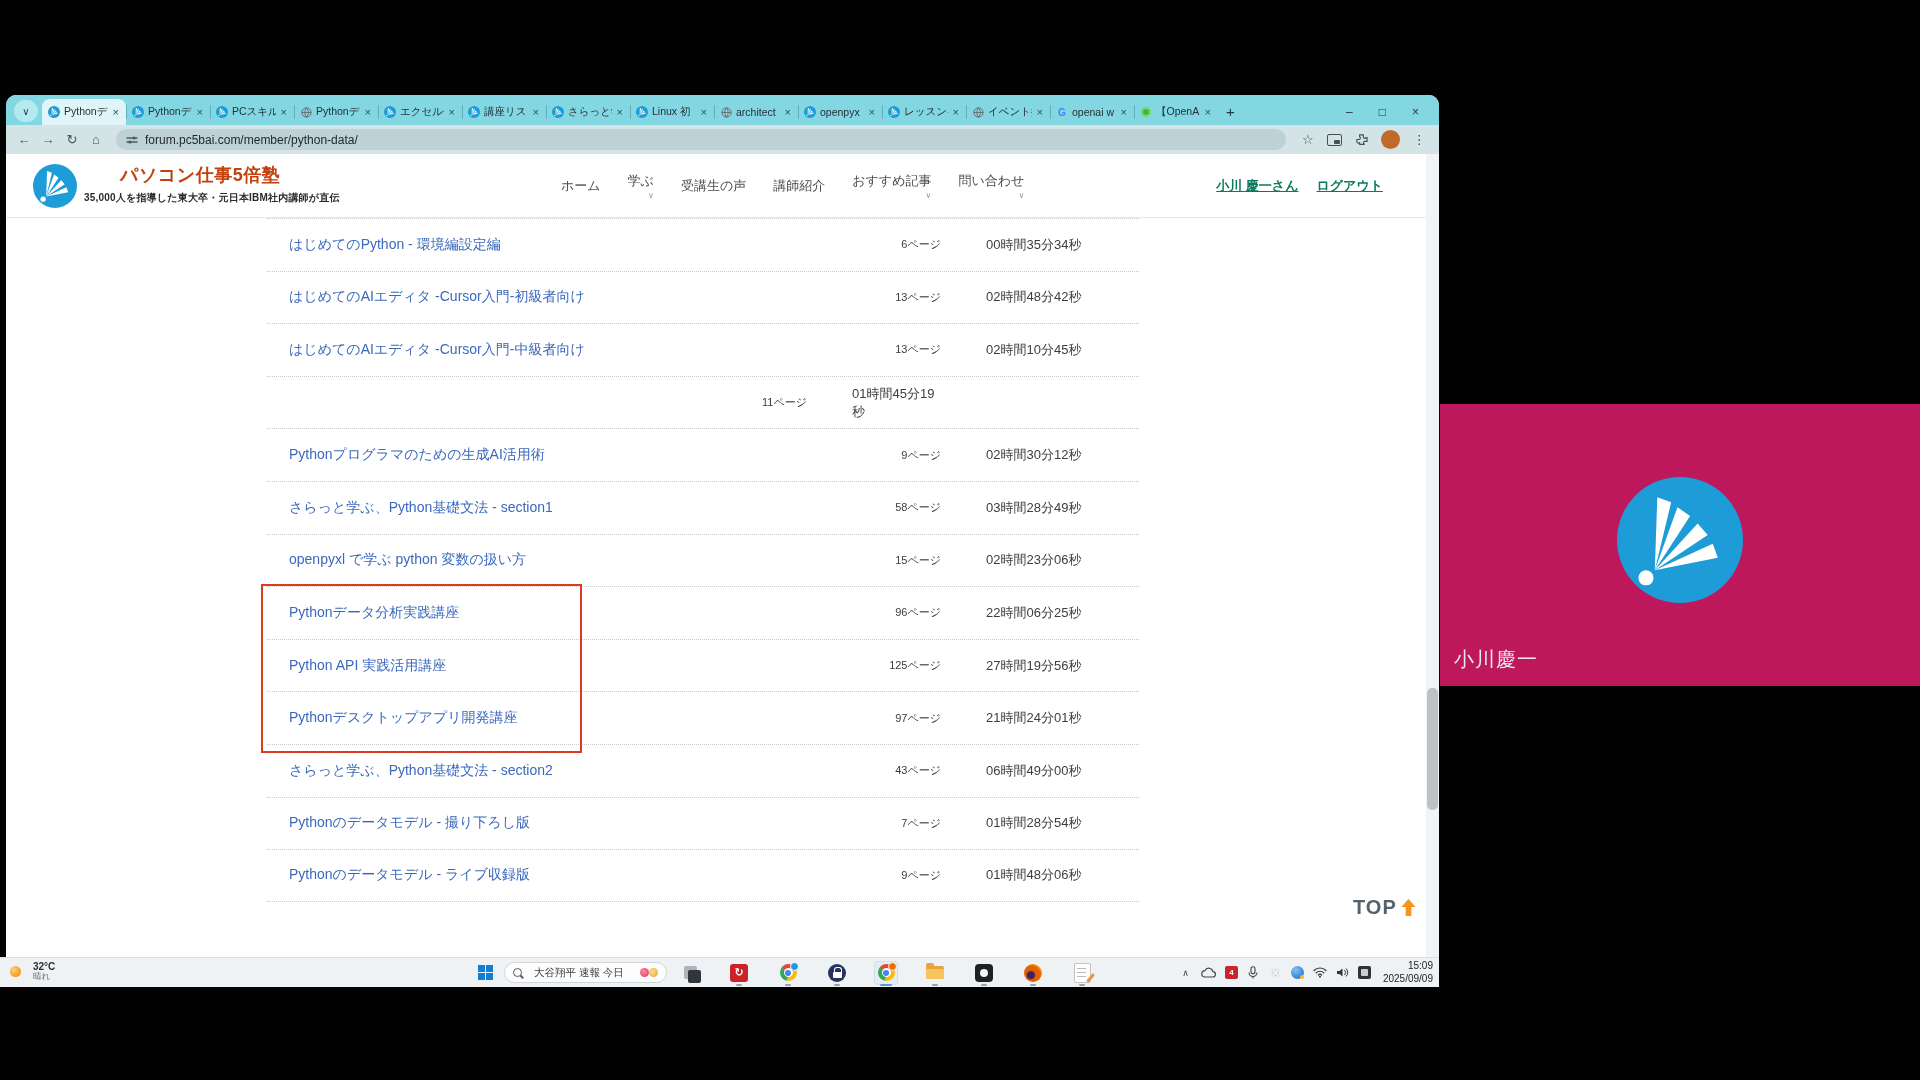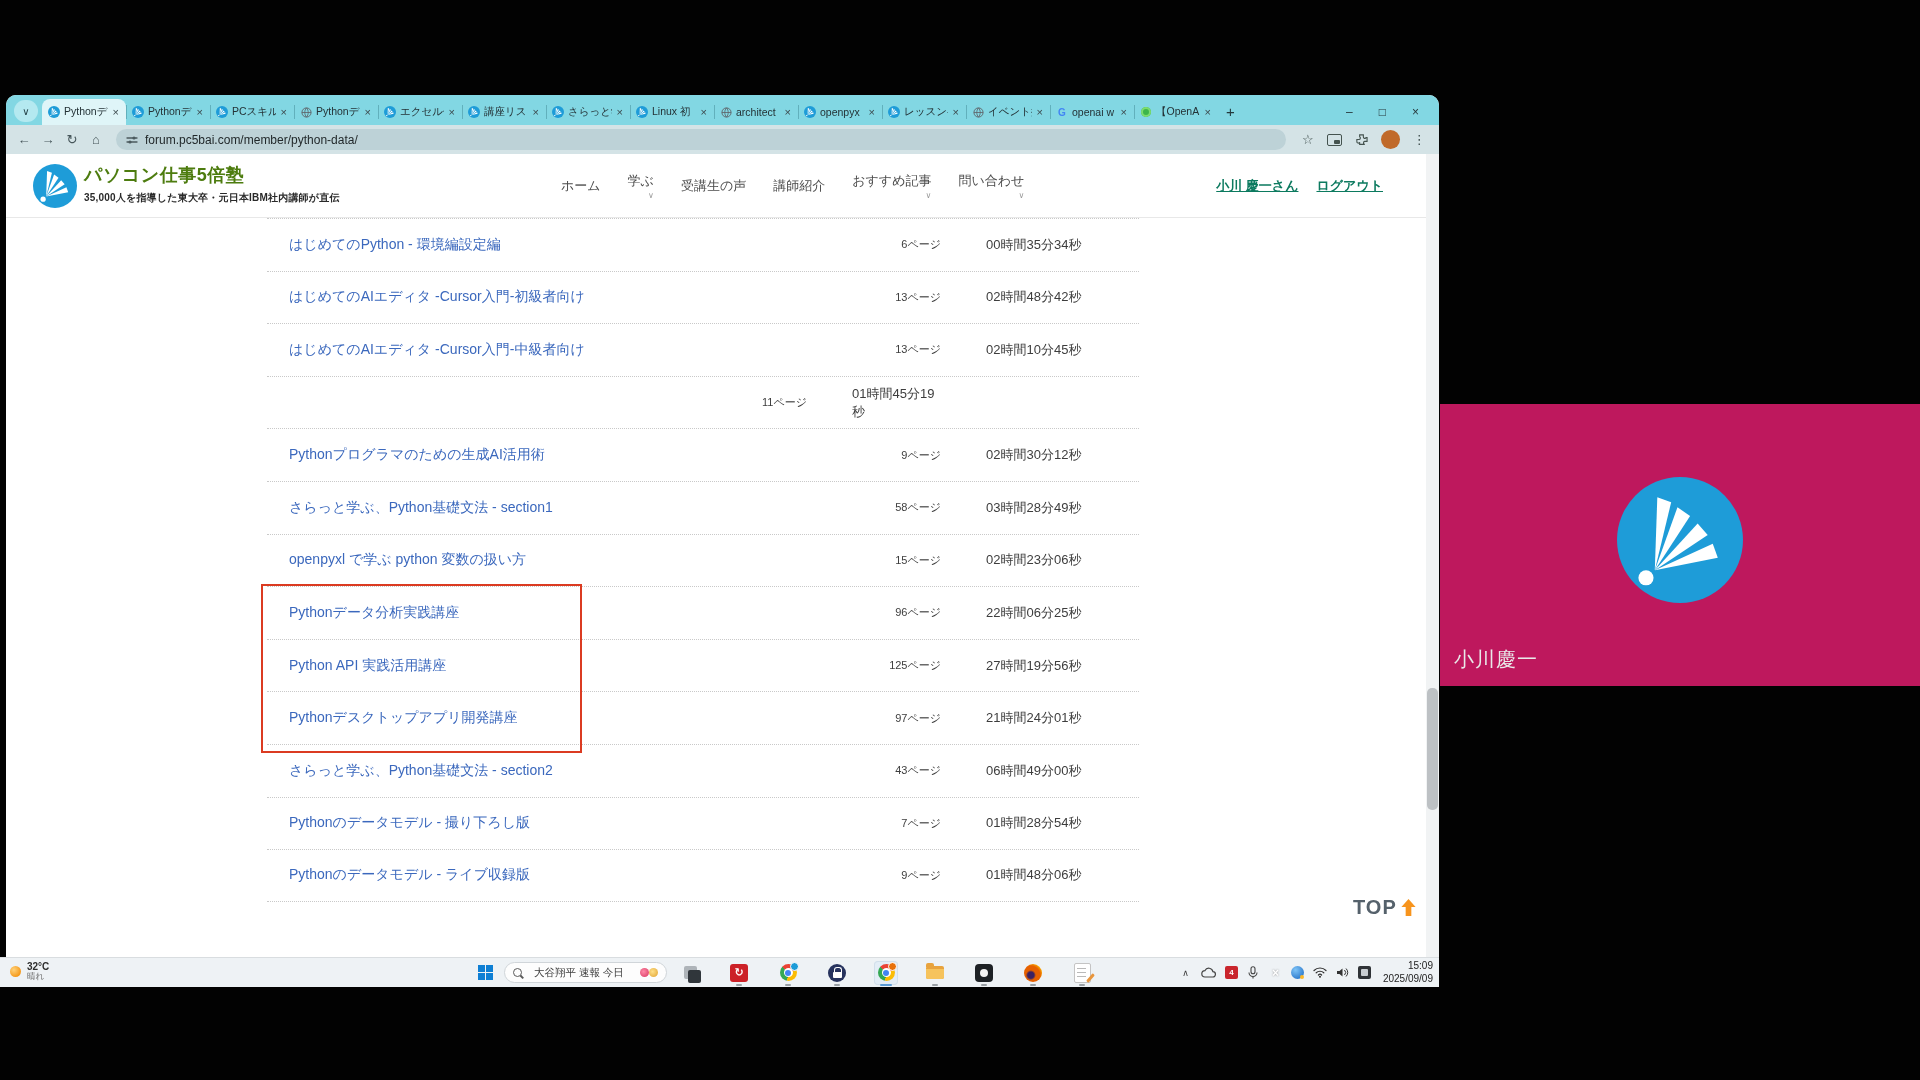--- a/index.html
+++ b/index.html
@@ -32,42 +32,42 @@
   .urltext{font-size:12px;color:#22292b;}
   .tbicons{display:flex;align-items:center;gap:13px;margin-left:12px;color:#41504f;font-size:13px;}
   .avatar{width:19px;height:19px;border-radius:50%;background:#c06a2a;}
   .pip{width:13px;height:10px;border:1.3px solid #44534f;border-radius:2px;position:relative;}
   .pip:after{content:"";position:absolute;right:1px;bottom:1px;width:6px;height:4px;background:#44534f;border-radius:1px;}
   
   .pagearea{position:relative;height:803px;background:#fff;}
   .siteheader{position:absolute;left:0;top:0;width:100%;height:63px;border-bottom:1px solid #e8e8e8;background:#fff;}
   .slogo{position:absolute;left:27px;top:10px;width:44px;height:44px;}
   .stitleblk{position:absolute;left:78px;top:9px;}
-  .stitle{font-size:18px;font-weight:bold;color:#4d7c0f;letter-spacing:.5px;}
+  .stitle{font-size:18px;font-weight:bold;color:#c2410c;letter-spacing:.5px;margin-left:36px;}
   .stagline{font-size:10px;font-weight:600;color:#2a2a2a;margin-top:4px;letter-spacing:.2px;}
   .mainnav{position:absolute;left:555px;top:0;height:63px;display:flex;align-items:center;gap:27px;}
   .navitem{display:flex;flex-direction:column;align-items:flex-end;font-size:13px;color:#4b4b4b;}
   .navchev{font-size:8px;color:#9a9a9a;margin-top:3px;line-height:6px;}
   .memberlinks{position:absolute;right:56px;top:0;height:63px;display:flex;align-items:center;gap:18px;}
   .memberlinks span{font-size:13px;font-weight:bold;color:#0c7a5f;text-decoration:underline;}
   .course-list{position:absolute;left:261px;top:64px;width:872px;}
   .course-row{height:52.6px;box-sizing:border-box;border-top:1px dotted #c9c9c9;
               display:grid;grid-template-columns:540px 134px 198px;align-items:center;}
   .course-list .course-row:last-child{border-bottom:1px dotted #c9c9c9;}
   .course-link{font-size:14px;color:#3b68bd;padding-left:22px;}
   .course-pages{font-size:11px;color:#3d3d3d;text-align:right;}
   .course-dur{font-size:13px;color:#3d3d3d;text-align:left;padding-left:45px;}
   .redbox{position:absolute;left:255px;top:430px;width:317px;height:165px;border:2px solid #db3b21;}
   .topbtn{position:absolute;left:1347px;top:742px;display:flex;align-items:center;gap:3px;}
   .topbtn .t{font-size:20px;font-weight:bold;color:#55616b;letter-spacing:1px;}
   .scrolltrack{position:absolute;right:0;top:0;width:13px;height:100%;background:#f1f3f4;}
   .scrollthumb{position:absolute;right:1px;top:534px;width:11px;height:122px;border-radius:5px;background:#bdc1c4;}
   
   .taskbar{position:absolute;left:0;top:957px;width:1439px;height:29px;background:#eef2f5;border-top:1px solid #d9dde0;}
-  .weather{position:absolute;left:10px;top:3px;display:flex;gap:6px;align-items:center;}
+  .weather{position:absolute;left:10px;top:3px;display:flex;gap:12px;align-items:center;}
   .sun{width:11px;height:11px;border-radius:50%;background:radial-gradient(circle at 35% 35%,#ffd27a,#f59a1c 70%);}
   .wtxt{display:flex;flex-direction:column;line-height:1.1;}
   .wtemp{font-size:10px;color:#2e2e2e;font-weight:bold;}
   .wcond{font-size:8.5px;color:#6c6c6c;}
   .tbcenter{position:absolute;left:478px;top:0;height:29px;display:flex;align-items:center;gap:11px;}
   .winlogo{width:15px;height:15px;display:grid;grid-template-columns:7px 7px;grid-template-rows:7px 7px;gap:1px;}
   .winlogo i{background:#0e7fd4;}
   .searchpill{width:163px;height:21px;border-radius:11px;background:#fdfdfd;border:1px solid #d0d5d9;
               display:flex;align-items:center;gap:12px;padding:0 8px;box-sizing:border-box;}
   .mag{width:7px;height:7px;border:1.4px solid #5a5a5a;border-radius:50%;position:relative;flex:0 0 auto;}

